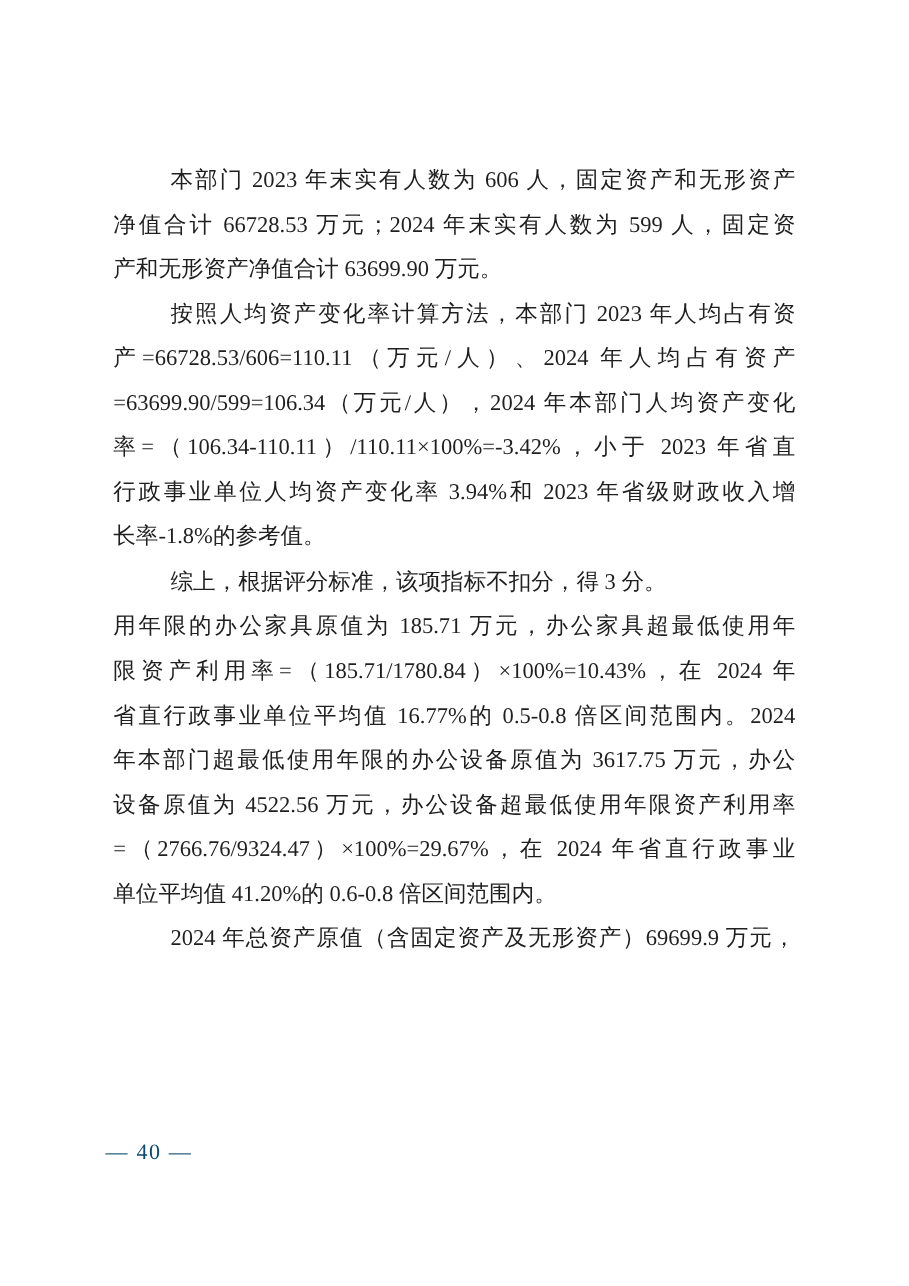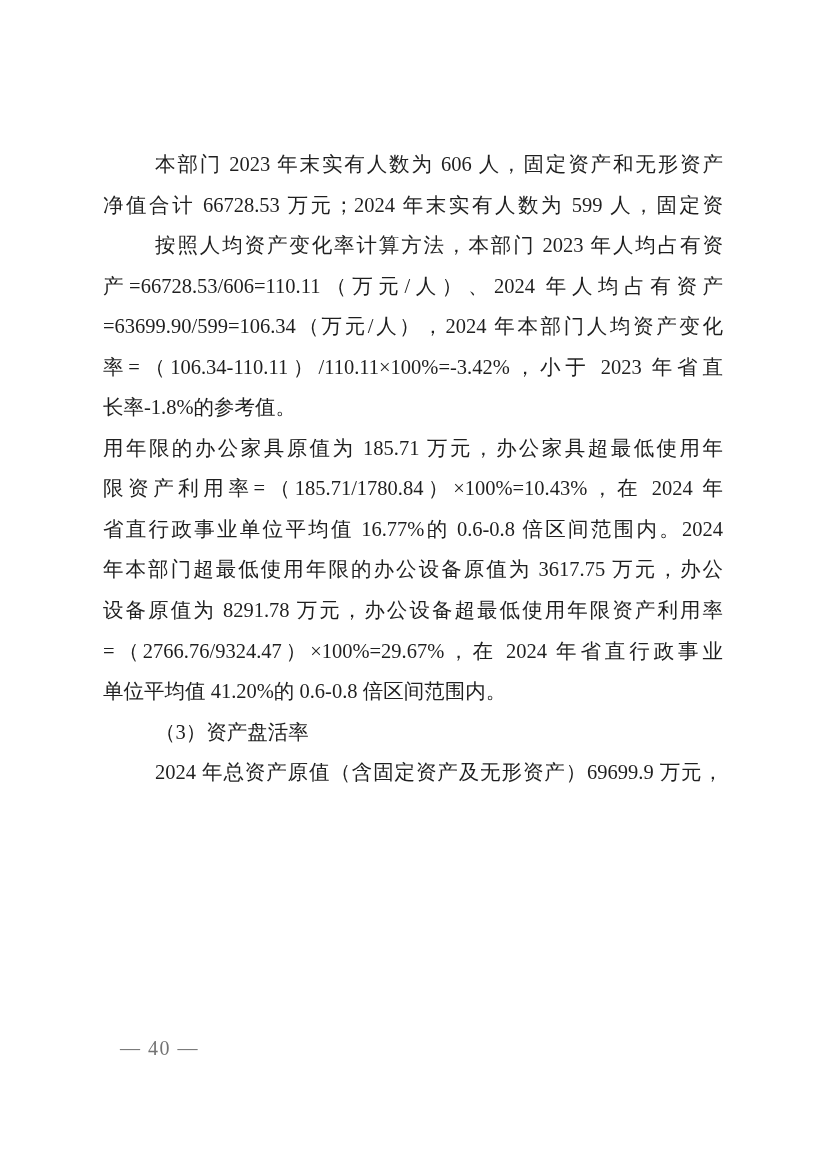--- a/index.html
+++ b/index.html
@@ -35,47 +35,49 @@
     overflow: visible;
   }
   .line.just {
     text-align-last: justify;
   }
   .line.indent {
     text-indent: 52px;
   }
   .footer {
     position: absolute;
-    left: 120px;
+    left: 96px;
     top: 1036px;
     font-size: 20px;
     line-height: 24px;
-    color: #737373;
+    color: #0c4a6e;
     letter-spacing: 1.5px;
     font-family: Liberation Serif, serif;
   }
 </style>
 </head>
 <body>
 
 <div class="page">
   <div class="doc-body">
       <div class="line indent just">本部门 2023 年末实有人数为 606 人，固定资产和无形资产</div>
       <div class="line just">净值合计 66728.53 万元；2024 年末实有人数为 599 人，固定资</div>
+      <div class="line">产和无形资产净值合计 63699.90 万元。</div>
       <div class="line indent just">按照人均资产变化率计算方法，本部门 2023 年人均占有资</div>
       <div class="line just">产=66728.53/606=110.11（万元/人）、2024 年人均占有资产</div>
       <div class="line just">=63699.90/599=106.34（万元/人），2024 年本部门人均资产变化</div>
       <div class="line just">率=（106.34-110.11）/110.11×100%=-3.42%，小于 2023 年省直</div>
+      <div class="line just">行政事业单位人均资产变化率 3.94%和 2023 年省级财政收入增</div>
       <div class="line">长率-1.8%的参考值。</div>
+      <div class="line indent">综上，根据评分标准，该项指标不扣分，得 3 分。</div>
       <div class="line just">用年限的办公家具原值为 185.71 万元，办公家具超最低使用年</div>
       <div class="line just">限资产利用率=（185.71/1780.84）×100%=10.43%，在 2024 年</div>
-      <div class="line just">省直行政事业单位平均值 16.77%的 0.6-0.8 倍区间范围内。2024</div>
+      <div class="line just">省直行政事业单位平均值 16.77%的 0.5-0.8 倍区间范围内。2024</div>
       <div class="line just">年本部门超最低使用年限的办公设备原值为 3617.75 万元，办公</div>
-      <div class="line just">设备原值为 8291.78 万元，办公设备超最低使用年限资产利用率</div>
+      <div class="line just">设备原值为 4522.56 万元，办公设备超最低使用年限资产利用率</div>
       <div class="line just">=（2766.76/9324.47）×100%=29.67%，在 2024 年省直行政事业</div>
       <div class="line">单位平均值 41.20%的 0.6-0.8 倍区间范围内。</div>
-      <div class="line indent">（3）资产盘活率</div>
       <div class="line indent just">2024 年总资产原值（含固定资产及无形资产）69699.9 万元，</div>
     </div>
   <div class="footer">
     <span>— 40 —</span>
   </div>
 </div>
 
 </body></html>

